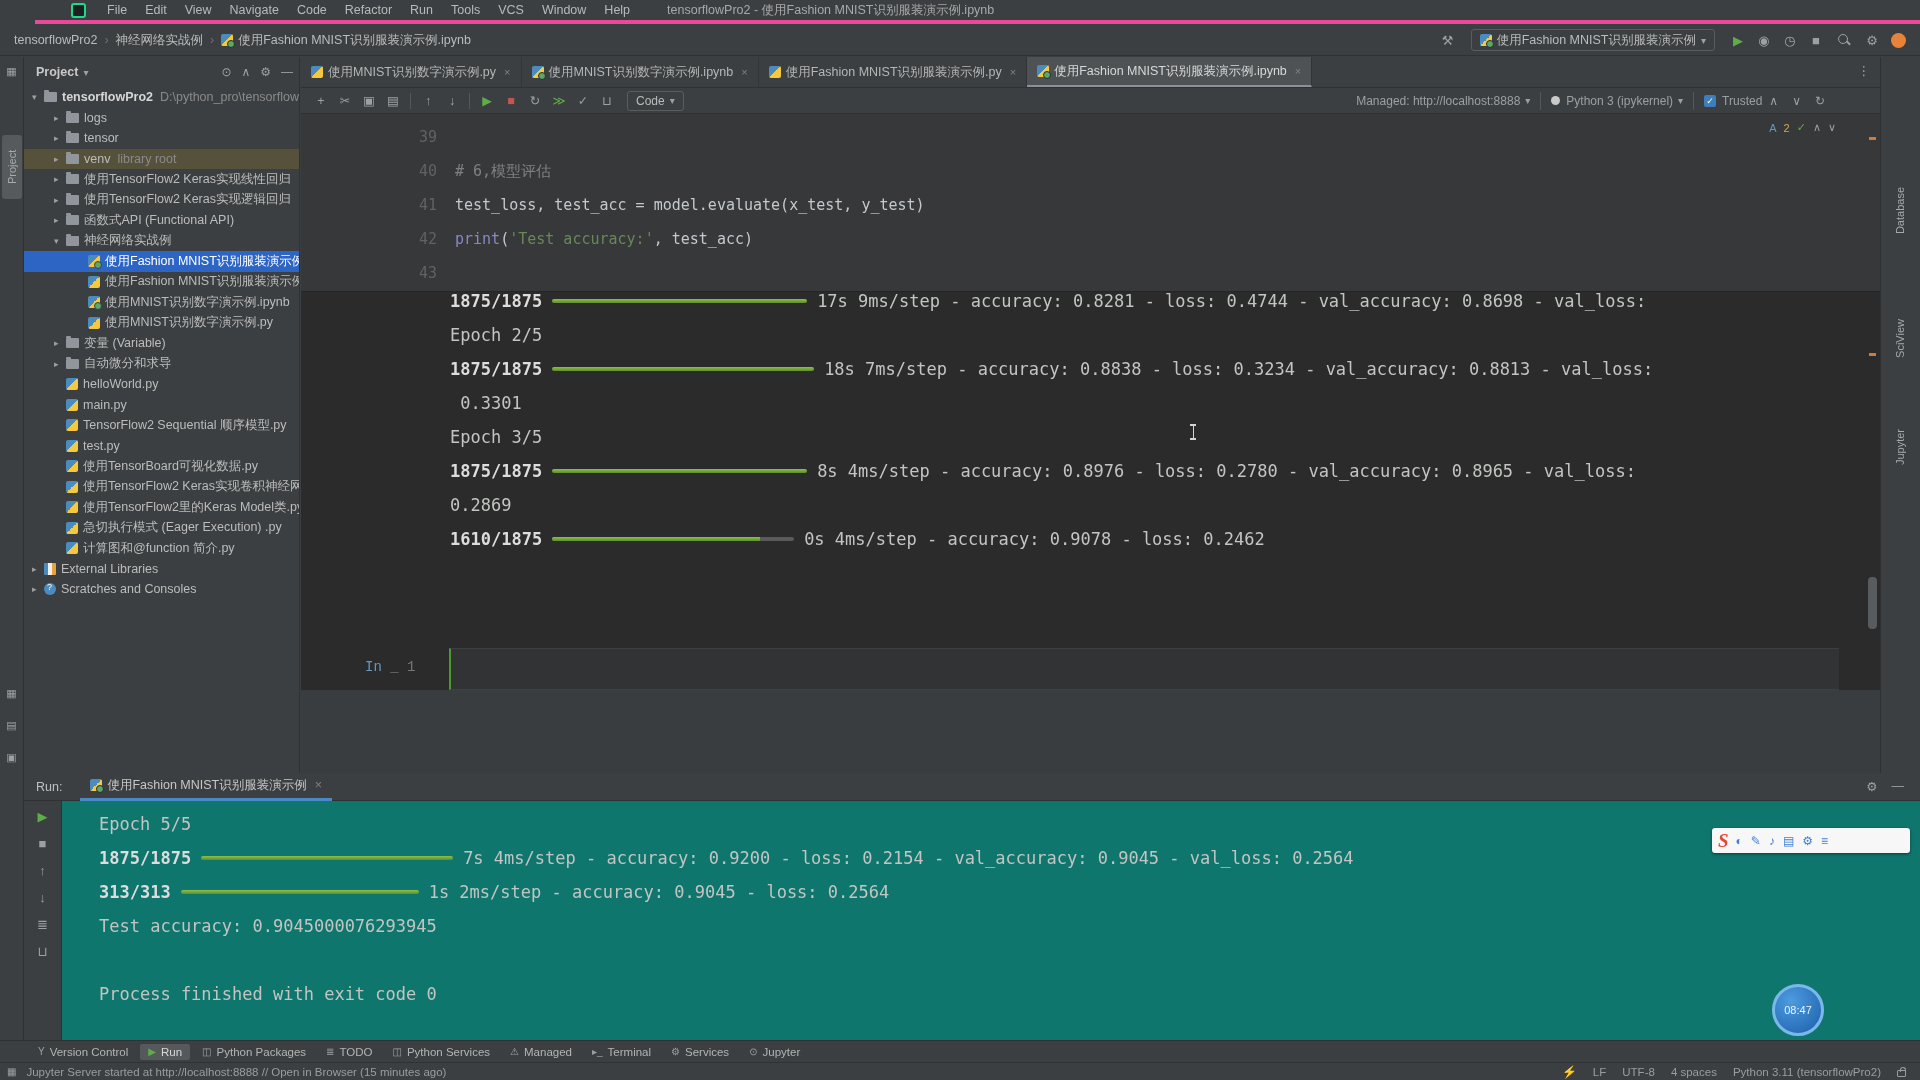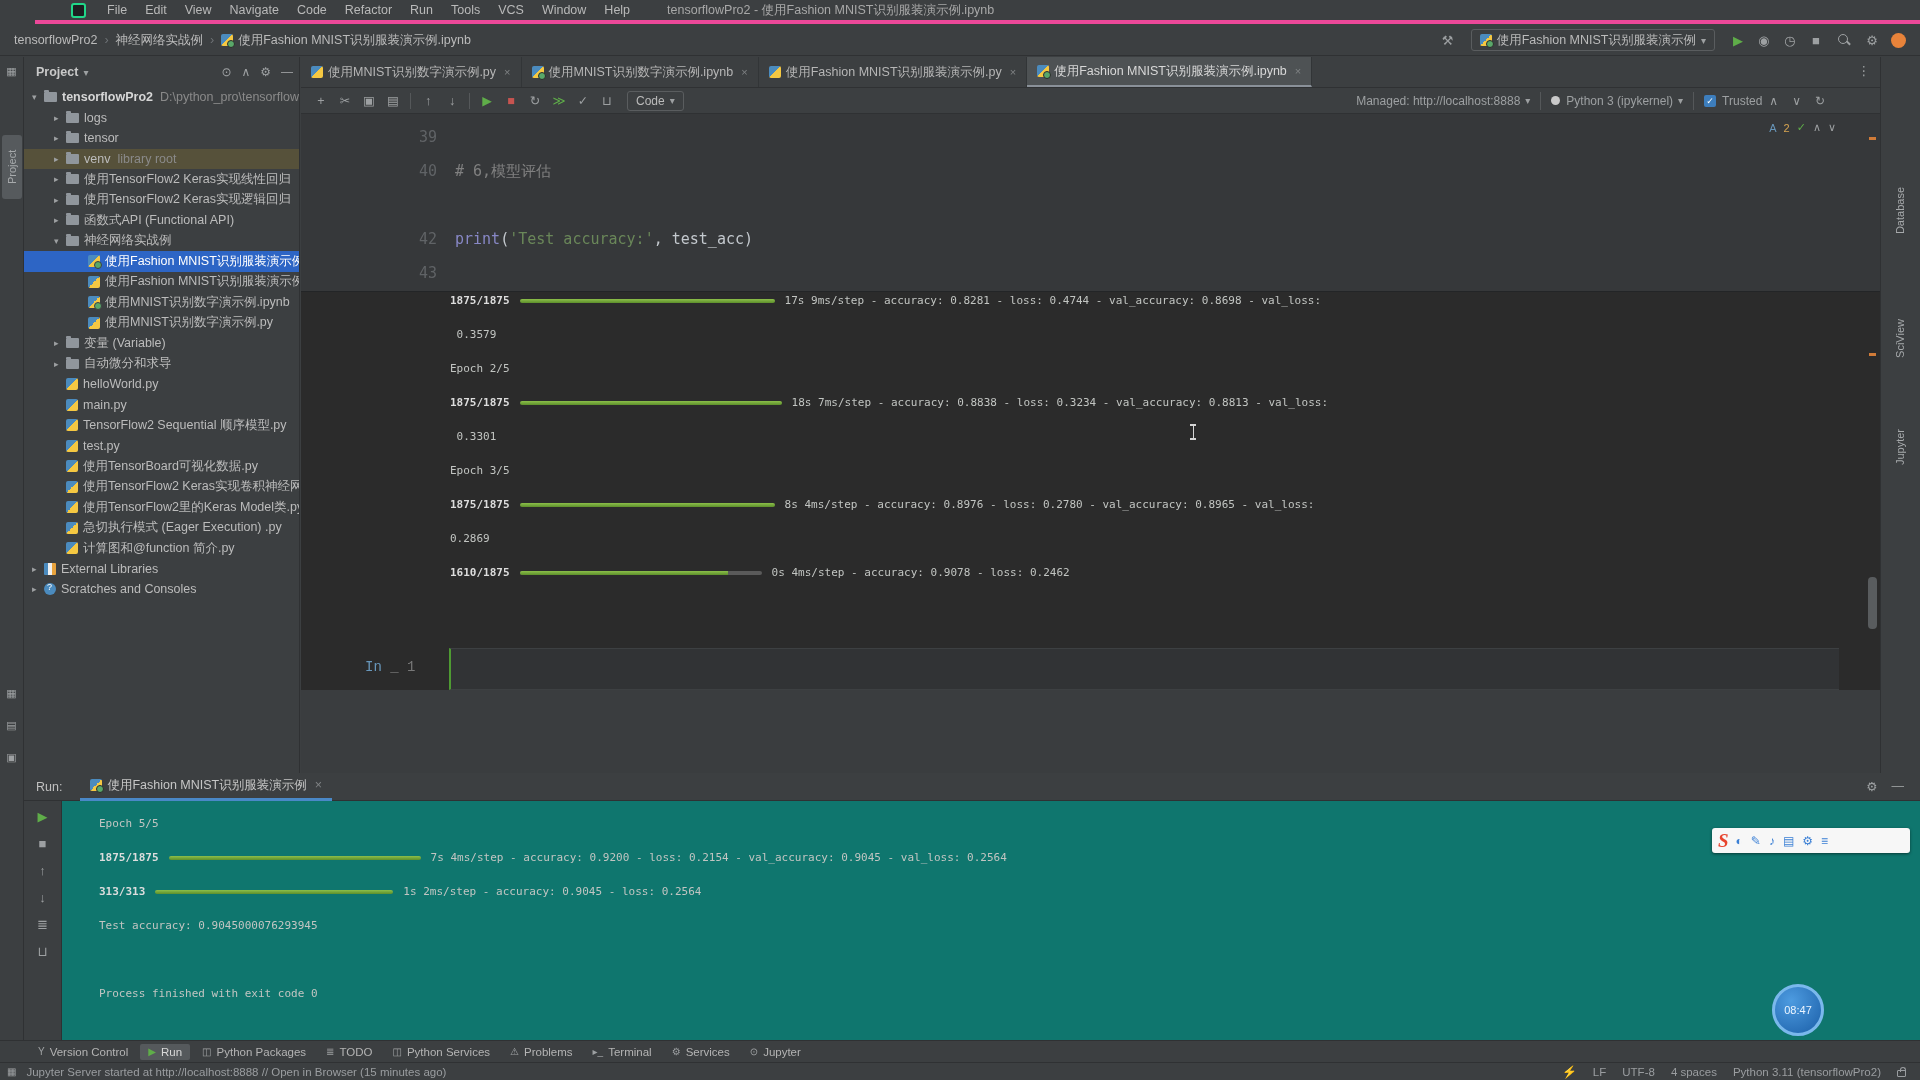--- a/index.html
+++ b/index.html
@@ -102,21 +102,21 @@
   .code-text { position:absolute; left:154px; }
   .tok-plain { color:#c4c9ce; } .tok-comment { color:#808080; } .tok-string { color:#6a8759; }
   .tok-builtin { color:#8888c6; }
 
   #inspections { position:absolute; right:44px; top:64px; display:flex; gap:7px; align-items:center;
                  font-size:11px; color:#9da0a2; }
   .insp-blue { color:#6897bb; } .insp-orange { color:#d6a451; } .insp-green { color:#5fad49; }
 
   #nb-output { position:absolute; left:0; top:236px; width:1569px; height:355px; overflow:hidden; background:#2b2b2b; }
   .con-line { height:34px; line-height:34px; white-space:pre; font-family:"DejaVu Sans Mono", monospace;
-              font-size:11px; color:#c2c5c2; display:flex; align-items:center; }
+              font-size:17px; color:#c2c5c2; display:flex; align-items:center; }
   .con-label { font-weight:bold; color:#dddddd; }
   .con-bar { display:inline-block; height:4px; border-radius:2px; background:#5a5a5a; margin:0 10px; overflow:hidden; }
   .con-bar i { display:block; height:4px; background:linear-gradient(#8cbf4a,#5d8f2b); }
   #nb-output .con-line { padding-left:149px; }
   #nb-output .con-line.clipped { margin-top:-9px; }
 
   #in-cell-row { position:absolute; left:0; top:591px; width:1579px; height:42px; }
   #in-prompt { position:absolute; left:64px; top:11px; font-family:Liberation Mono, monospace; font-size:14px; color:#787878; }
   #in-prompt .in-word { color:#6897bb; }
   #in-cell { position:absolute; left:148px; top:0; width:1390px; height:42px; background:#313335;
@@ -440,34 +440,34 @@
         <span>Trusted</span>
         <span class="nbr-arrow">∧</span>
         <span class="nbr-arrow">∨</span>
         <span class="nbr-arrow">↻</span>
       </div>
     </div>
 
     <div id="cell-band">
         <div class="code-line" style="top: 6px; width: 100%;"><span class="lnum">39</span><span class="code-text"></span></div>
         <div class="code-line" style="top: 40px; width: 100%;"><span class="lnum">40</span><span class="code-text"><span class="tok-comment"># 6,模型评估</span></span></div>
+        <div class="code-line" style="top: 74px; width: 100%;"><span class="lnum">41</span><span class="code-text"><span class="tok-plain">test_loss, test_acc = model.evaluate(x_test, y_test)</span></span></div>
         <div class="code-line" style="top: 108px; width: 100%;"><span class="lnum">42</span><span class="code-text"><span class="tok-builtin">print</span><span class="tok-plain">(</span><span class="tok-string">'Test accuracy:'</span><span class="tok-plain">, test_acc)</span></span></div>
         <div class="code-line" style="top: 142px; width: 100%;"><span class="lnum">43</span><span class="code-text"></span></div>
       </div>
     <div id="inspections">
         <span class="insp-blue">A</span>
         <span class="insp-orange">2</span>
         <span class="insp-green">✓</span>
         <span>∧</span>
         <span>∨</span>
       </div>
 
     <div id="nb-output">
         <div class="con-line clipped"><span class="con-label">1875/1875</span><span class="con-bar" style="width: 255px;"><i class="fill" style="width: 100%;"></i></span><span>17s 9ms/step - accuracy: 0.8281 - loss: 0.4744 - val_accuracy: 0.8698 - val_loss:</span></div>
-        <div class="con-line"><span> 0.3579</span></div>
         <div class="con-line"><span>Epoch 2/5</span></div>
         <div class="con-line"><span class="con-label">1875/1875</span><span class="con-bar" style="width: 262px;"><i class="fill" style="width: 100%;"></i></span><span>18s 7ms/step - accuracy: 0.8838 - loss: 0.3234 - val_accuracy: 0.8813 - val_loss:</span></div>
         <div class="con-line"><span> 0.3301</span></div>
         <div class="con-line"><span>Epoch 3/5</span></div>
         <div class="con-line"><span class="con-label">1875/1875</span><span class="con-bar" style="width: 255px;"><i class="fill" style="width: 100%;"></i></span><span>8s 4ms/step - accuracy: 0.8976 - loss: 0.2780 - val_accuracy: 0.8965 - val_loss:</span></div>
         <div class="con-line"><span>0.2869</span></div>
         <div class="con-line"><span class="con-label">1610/1875</span><span class="con-bar" style="width: 242px;"><i class="fill" style="width: 86%;"></i></span><span>0s 4ms/step - accuracy: 0.9078 - loss: 0.2462</span></div>
       </div>
 
     <div id="in-cell-row">
@@ -552,21 +552,21 @@
       <div class="tw-item">
         <span class="tw-glyph">≣</span>
         <span>TODO</span>
       </div>
       <div class="tw-item">
         <span class="tw-glyph">◫</span>
         <span>Python Services</span>
       </div>
       <div class="tw-item">
         <span class="tw-glyph">⚠</span>
-        <span>Problems</span>
+        <span>Managed</span>
       </div>
       <div class="tw-item">
         <span class="tw-glyph">▸_</span>
         <span>Terminal</span>
       </div>
       <div class="tw-item">
         <span class="tw-glyph">⚙</span>
         <span>Services</span>
       </div>
       <div class="tw-item">

